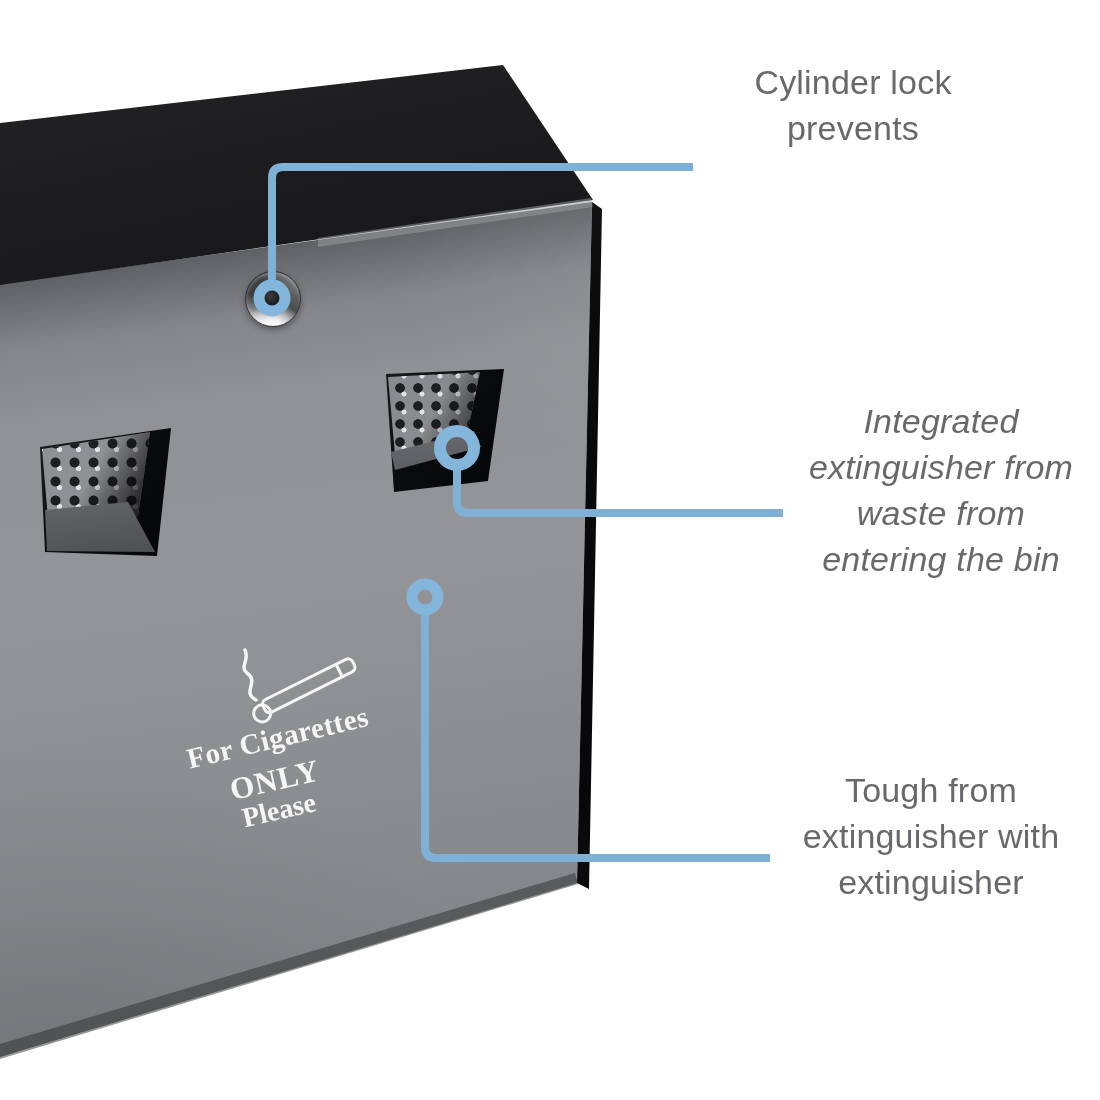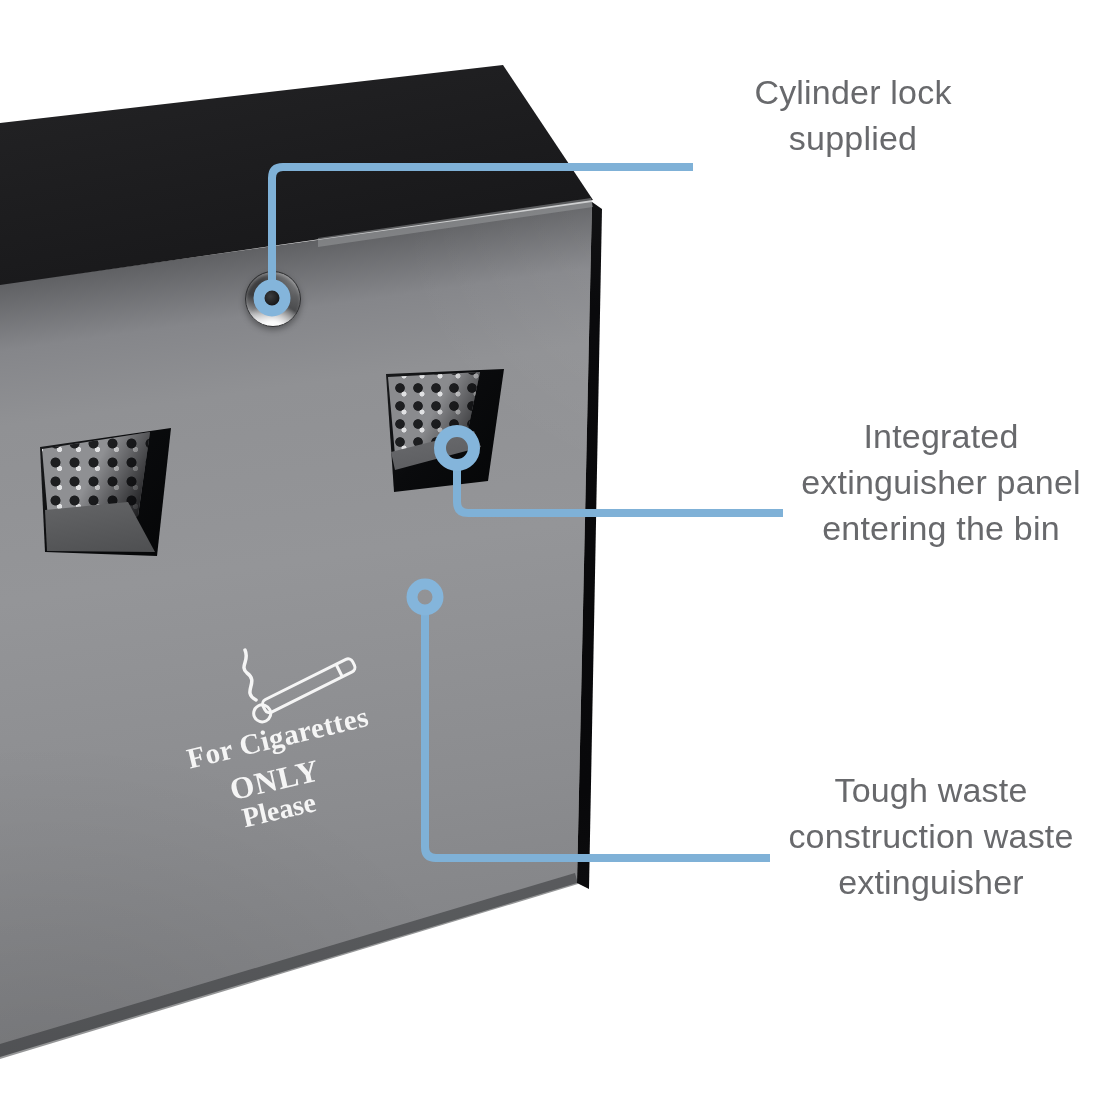--- a/index.html
+++ b/index.html
@@ -102,22 +102,22 @@
   
   .sticker{position:absolute;left:150px;top:630px;z-index:9;}
   .callouts{position:absolute;left:0;top:0;z-index:12;}
   
   .note{
     position:absolute;transform:translateX(-50%);text-align:center;
     font-size:34px;line-height:46px;font-weight:400;letter-spacing:0.2px;
     color:#68696c;white-space:nowrap;z-index:11;
   }
   .note span{display:block;}
-  .note-1{left:853px;top:69px;}
-  .note-2{left:941px;top:413px;}
+  .note-1{left:853px;top:59px;}
+  .note-2{left:941px;top:398px;font-style:italic;}
   .note-3{left:931px;top:767px;}
 </style>
 </head>
 <body>
 
 <div class="canvas">
 
   <div class="shape face"></div>
   <div class="shape bottom-edge"></div>
 
@@ -153,28 +153,29 @@
     <path d="M272 285 L272 178 Q272 167 283 167 L693 167" stroke="#7fb1d7" stroke-width="8"></path>
     <circle cx="272" cy="298" r="13" stroke="#84b5db" stroke-width="11"></circle>
     <path d="M457 469 L457 502 Q457 513 468 513 L783 513" stroke="#7fb1d7" stroke-width="8"></path>
     <circle cx="457" cy="448" r="17" stroke="#84b5db" stroke-width="12"></circle>
     <path d="M425 613 L425 847 Q425 858 436 858 L770 858" stroke="#7fb1d7" stroke-width="8"></path>
     <circle cx="425" cy="597" r="13" stroke="#84b5db" stroke-width="11"></circle>
   </svg>
 
   <div class="note note-1">
     <span>Cylinder lock</span>
-    <span>supplied</span>
+    <span>prevents</span>
   </div>
 
   <div class="note note-2">
     <span>Integrated</span>
-    <span>extinguisher panel</span>
+    <span>extinguisher from</span>
+    <span>waste from</span>
     <span>entering the bin</span>
   </div>
 
   <div class="note note-3">
-    <span>Tough waste</span>
-    <span>construction waste</span>
+    <span>Tough from</span>
+    <span>extinguisher with</span>
     <span>extinguisher</span>
   </div>
 
 </div>
 
 </body></html>

